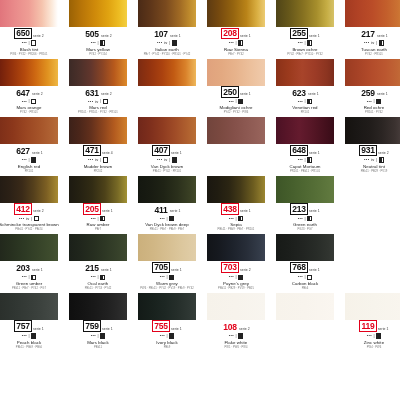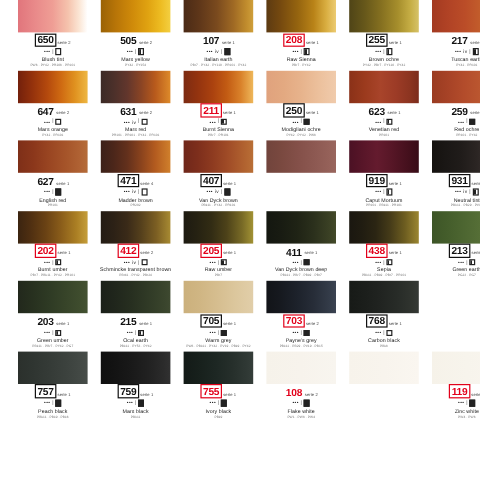--- a/index.html
+++ b/index.html
@@ -10,21 +10,20 @@
     overflow:hidden;
   }
   #chart{
     position:relative;
     width:400px;height:400px;
     padding:0;
   }
   .row{
     display:flex;
     justify-content:flex-start;
-    padding-left:15px;
     margin-bottom:2px;
   }
   .cell{
     width:58px;
     margin-right:11px;
     display:flex;
     flex-direction:column;
     align-items:center;
   }
   .swatch{
@@ -250,33 +249,20 @@
             <span class="dots">••• iv</span>
             <span class="sep">|</span>
             <span class="sq open"></span>
           </div>
           <div class="name">Mars red</div>
           <div class="pig">PR101 · PR101 · PY42 · PR101</div>
         </div>
       </div>
       <div class="cell">
         <div class="swatch" style="background: linear-gradient(90deg, rgb(124, 43, 18) 0%, rgb(147, 51, 15) 20%, rgb(171, 66, 15) 42%, rgb(194, 91, 19) 62%, rgb(217, 129, 42) 82%, rgb(238, 183, 90) 100%);"></div>
-        <div class="labels">
-          <div class="numline">
-            <span class="num boxed red">211</span>
-            <span class="serie">serie 1</span>
-          </div>
-          <div class="symbols">
-            <span class="dots">•••</span>
-            <span class="sep">|</span>
-            <span class="sq half"></span>
-          </div>
-          <div class="name">Burnt Sienna</div>
-          <div class="pig">PBr7 · PR101</div>
-        </div>
       </div>
       <div class="cell">
         <div class="swatch" style="background: linear-gradient(90deg, rgb(224, 162, 125) 0%, rgb(227, 169, 129) 25%, rgb(231, 179, 140) 50%, rgb(236, 192, 156) 75%, rgb(240, 203, 172) 100%);"></div>
         <div class="labels">
           <div class="numline">
             <span class="num boxed">250</span>
             <span class="serie">serie 1</span>
           </div>
           <div class="symbols">
             <span class="dots">•••</span>
@@ -369,21 +355,21 @@
           <div class="pig">PBk11 · PY42 · PR101</div>
         </div>
       </div>
       <div class="cell">
         <div class="swatch" style="background: linear-gradient(90deg, rgb(113, 68, 60) 0%, rgb(122, 73, 64) 22%, rgb(132, 80, 73) 46%, rgb(141, 89, 82) 70%, rgb(149, 97, 89) 90%, rgb(153, 102, 94) 100%);"></div>
       </div>
       <div class="cell">
         <div class="swatch" style="background: linear-gradient(90deg, rgb(75, 17, 36) 0%, rgb(87, 21, 40) 18%, rgb(100, 27, 46) 40%, rgb(86, 22, 38) 62%, rgb(69, 16, 29) 84%, rgb(56, 12, 23) 100%);"></div>
         <div class="labels">
           <div class="numline">
-            <span class="num boxed">919</span>
+            <span class="num boxed">648</span>
             <span class="serie">serie 1</span>
           </div>
           <div class="symbols">
             <span class="dots">•••</span>
             <span class="sep">|</span>
             <span class="sq half"></span>
           </div>
           <div class="name">Caput Mortuum</div>
           <div class="pig">PR101 · PBk11 · PR101</div>
         </div>
@@ -399,36 +385,20 @@
             <span class="dots">••• iv</span>
             <span class="sep">|</span>
             <span class="sq half"></span>
           </div>
           <div class="name">Neutral tint</div>
           <div class="pig">PBk11 · PB29 · PV19</div>
         </div>
       </div>
     </div>
     <div class="row">
-      <div class="cell">
-        <div class="swatch" style="background: linear-gradient(90deg, rgb(59, 36, 16) 0%, rgb(79, 47, 17) 18%, rgb(106, 66, 20) 40%, rgb(138, 93, 26) 62%, rgb(171, 127, 36) 84%, rgb(197, 158, 59) 100%);"></div>
-        <div class="labels">
-          <div class="numline">
-            <span class="num boxed red">202</span>
-            <span class="serie">serie 1</span>
-          </div>
-          <div class="symbols">
-            <span class="dots">•••</span>
-            <span class="sep">|</span>
-            <span class="sq half"></span>
-          </div>
-          <div class="name">Burnt umber</div>
-          <div class="pig">PBr7 · PBk11 · PY42 · PR101</div>
-        </div>
-      </div>
       <div class="cell">
         <div class="swatch" style="background: linear-gradient(90deg, rgb(36, 28, 20) 0%, rgb(44, 33, 22) 18%, rgb(58, 42, 24) 38%, rgb(85, 64, 28) 58%, rgb(124, 95, 35) 80%, rgb(167, 138, 50) 100%);"></div>
         <div class="labels">
           <div class="numline">
             <span class="num boxed red">412</span>
             <span class="serie">serie 2</span>
           </div>
           <div class="symbols">
             <span class="dots">••• iv</span>
             <span class="sep">|</span>

